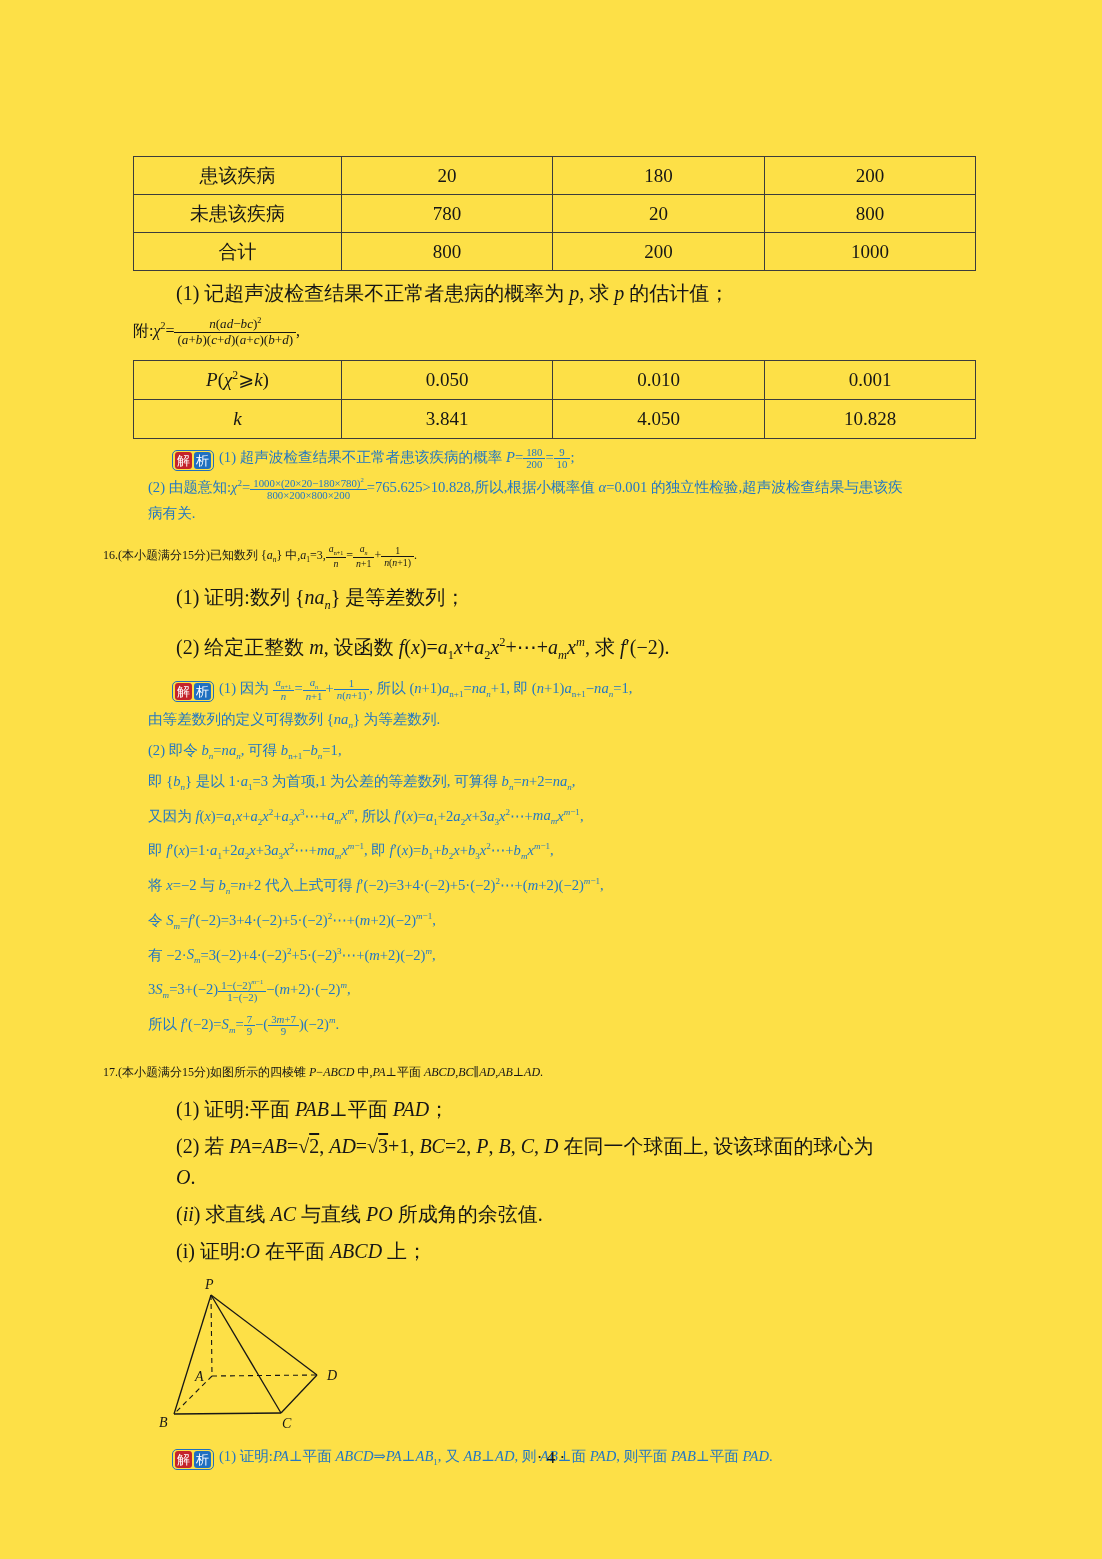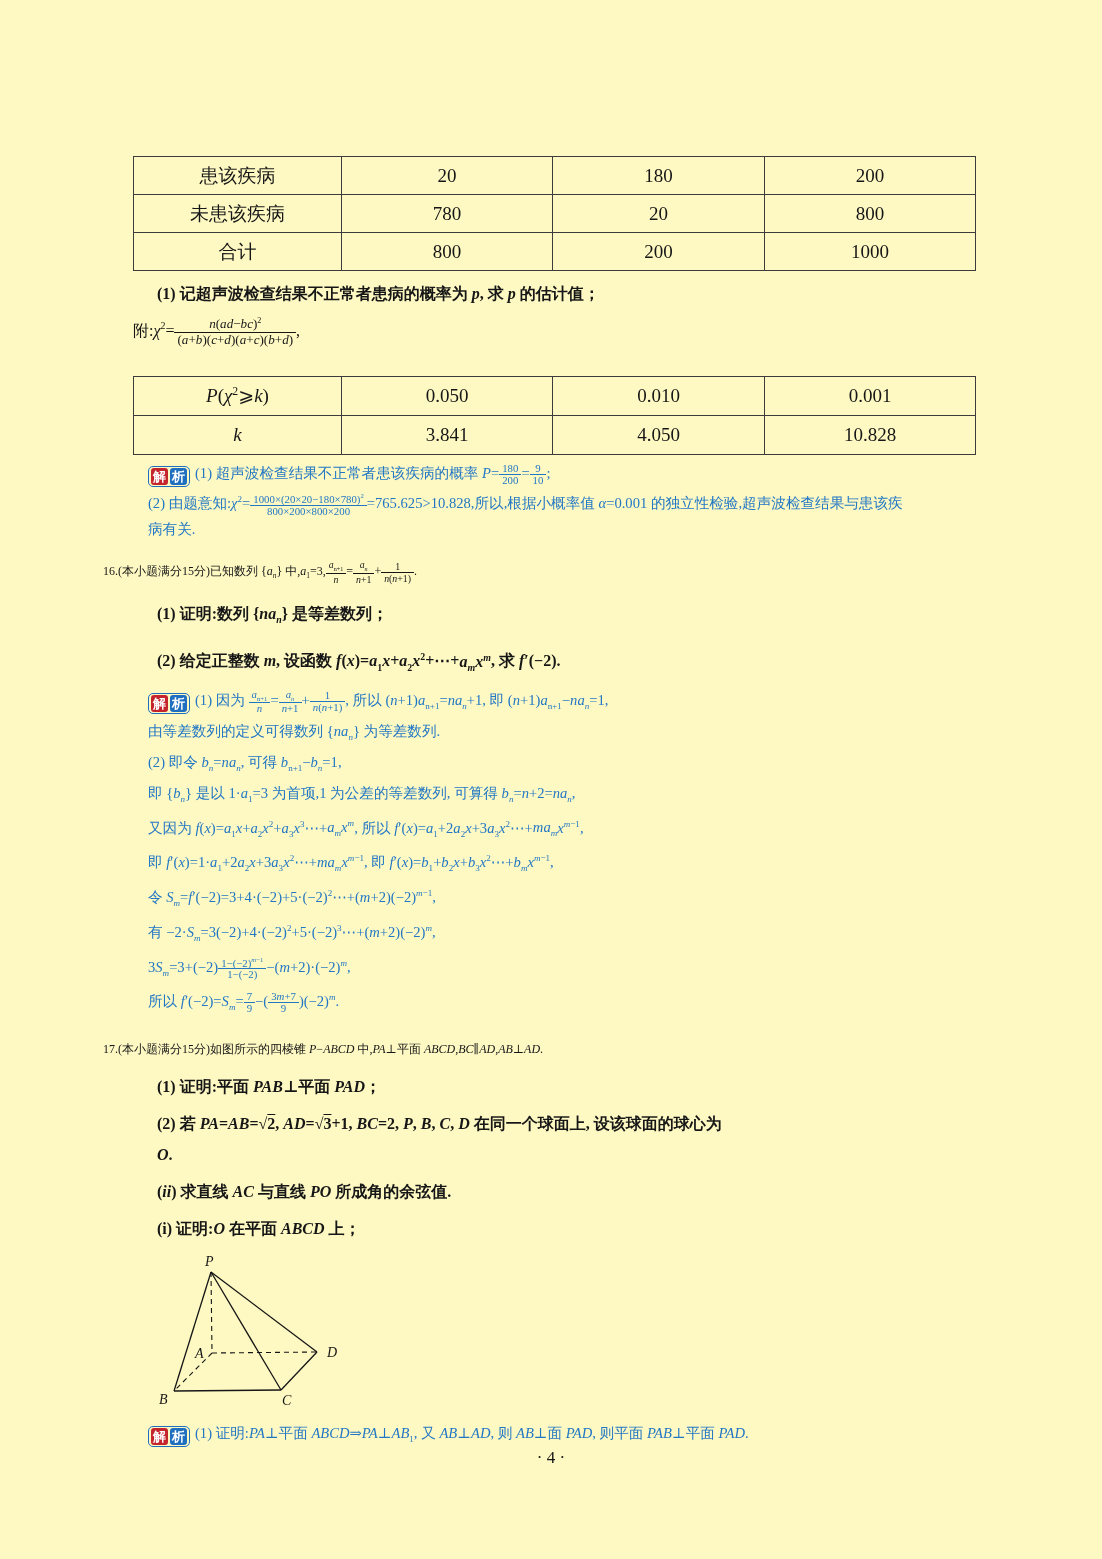--- a/index.html
+++ b/index.html
@@ -1,28 +1,28 @@
 <!DOCTYPE html>
 <html><head>
 <meta charset="utf-8">
 <style>
   html,body{margin:0;padding:0;background:#ffffff;}
-  .page{position:relative;width:1102px;height:1559px;background:#fef9c3;overflow:hidden;
+  .page{position:relative;width:1102px;height:1559px;background:#fde047;overflow:hidden;
         font-family:"Liberation Serif","DejaVu Serif",serif;color:#161616;}
   .content{position:absolute;left:103px;top:156px;width:920px;}
 
   
   .ctable{border-collapse:collapse;table-layout:fixed;width:842px;margin-left:30px;}
   .ctable td{border:1.6px solid #3c3c3c;text-align:center;vertical-align:middle;
              font-size:19px;height:37px;padding:0;}
-  .t2{margin-top:28px;}
+  .t2{margin-top:12px;}
   .t2 td{height:38px;}
 
   
-  .q-item{font-size:16px;line-height:29px;margin-left:54px;margin-top:8px;white-space:nowrap;font-weight:bold;}
+  .q-item{font-size:20px;line-height:29px;margin-left:73px;margin-top:8px;white-space:nowrap;}
   .q-cont{margin-top:2px;}
   .q-stem{font-size:12px;line-height:30px;margin-left:0;margin-top:14px;white-space:nowrap;}
   .formula{font-size:16px;margin-left:30px;margin-top:8px;}
 
   
   .frac{display:inline-block;vertical-align:middle;text-align:center;line-height:1.12;font-size:0.82em;}
   .frac .num{display:block;border-bottom:1.2px solid currentColor;padding:0 3px;}
   .frac .den{display:block;padding:0 3px;}
   sup{font-size:0.62em;}
   sub{font-size:0.62em;}
@@ -30,21 +30,21 @@
 
   
   .sol{color:#2277c4;font-size:14.6px;margin-left:45px;margin-top:6px;}
   .sol-line{line-height:25px;min-height:25px;white-space:nowrap;}
   .sol .frac{font-size:0.74em;line-height:1.05;vertical-align:middle;}
   .sol .frac .num{border-bottom:1px solid currentColor;}
 
   
   .badge{display:inline-block;border:1.4px solid #1f6fc0;border-radius:5px;padding:1px 2px;
          margin-right:5px;vertical-align:-3px;line-height:1;
-         font-family:"Liberation Sans","DejaVu Sans",sans-serif;font-weight:bold;}
+         font-family:"Liberation Sans","DejaVu Sans",sans-serif;font-weight:normal;margin-left:24px;}
   .badge span{display:inline-block;color:#ffffff;font-size:13px;padding:2px 2px;border-radius:3px;}
   .badge .jie{background:#c4242b;margin-right:2px;}
   .badge .xi{background:#1f6fc0;}
 
   
   .diagram{margin-left:38px;margin-top:10px;width:270px;height:162px;}
   .diagram svg{display:block;}
   .vlabel{font-size:14px;font-style:italic;fill:#161616;font-family:"Liberation Serif","DejaVu Serif",serif;}
 
   .page-number{position:absolute;top:1448px;left:0;width:1102px;text-align:center;
@@ -125,20 +125,21 @@
 
     <div class="sol">
       <div class="sol-line">
         <span class="badge"><span class="jie">解</span><span class="xi">析</span></span><span>(1) 因为 <span class="frac"><span class="num"><i>a</i><sub>n+1</sub></span><span class="den"><i>n</i></span></span>=<span class="frac"><span class="num"><i>a<sub>n</sub></i></span><span class="den"><i>n</i>+1</span></span>+<span class="frac"><span class="num">1</span><span class="den"><i>n</i>(<i>n</i>+1)</span></span>, 所以 (<i>n</i>+1)<i>a</i><sub>n+1</sub>=<i>na<sub>n</sub></i>+1, 即 (<i>n</i>+1)<i>a</i><sub>n+1</sub>−<i>na<sub>n</sub></i>=1,</span>
       </div>
       <div class="sol-line">由等差数列的定义可得数列 {<i>na<sub>n</sub></i>} 为等差数列.</div>
       <div class="sol-line">(2) 即令 <i>b<sub>n</sub></i>=<i>na<sub>n</sub></i>, 可得 <i>b</i><sub>n+1</sub>−<i>b<sub>n</sub></i>=1,</div>
       <div class="sol-line">即 {<i>b<sub>n</sub></i>} 是以 1·<i>a</i><sub>1</sub>=3 为首项,1 为公差的等差数列, 可算得 <i>b<sub>n</sub></i>=<i>n</i>+2=<i>na<sub>n</sub></i>,</div>
       <div class="sol-line">又因为 <i>f</i>(<i>x</i>)=<i>a</i><sub>1</sub><i>x</i>+<i>a</i><sub>2</sub><i>x</i><sup>2</sup>+<i>a</i><sub>3</sub><i>x</i><sup>3</sup>⋯+<i>a<sub>m</sub></i><i>x<sup>m</sup></i>, 所以 <i>f</i>′(<i>x</i>)=<i>a</i><sub>1</sub>+2<i>a</i><sub>2</sub><i>x</i>+3<i>a</i><sub>3</sub><i>x</i><sup>2</sup>⋯+<i>ma<sub>m</sub></i><i>x</i><sup><i>m</i>−1</sup>,</div>
       <div class="sol-line">即 <i>f</i>′(<i>x</i>)=1·<i>a</i><sub>1</sub>+2<i>a</i><sub>2</sub><i>x</i>+3<i>a</i><sub>3</sub><i>x</i><sup>2</sup>⋯+<i>ma<sub>m</sub></i><i>x</i><sup><i>m</i>−1</sup>, 即 <i>f</i>′(<i>x</i>)=<i>b</i><sub>1</sub>+<i>b</i><sub>2</sub><i>x</i>+<i>b</i><sub>3</sub><i>x</i><sup>2</sup>⋯+<i>b<sub>m</sub></i><i>x</i><sup><i>m</i>−1</sup>,</div>
+      <div class="sol-line">将 <i>x</i>=−2 与 <i>b<sub>n</sub></i>=<i>n</i>+2 代入上式可得 <i>f</i>′(−2)=3+4·(−2)+5·(−2)<sup>2</sup>⋯+(<i>m</i>+2)(−2)<sup><i>m</i>−1</sup>,</div>
       <div class="sol-line">令 <i>S<sub>m</sub></i>=<i>f</i>′(−2)=3+4·(−2)+5·(−2)<sup>2</sup>⋯+(<i>m</i>+2)(−2)<sup><i>m</i>−1</sup>,</div>
       <div class="sol-line">有 −2·<i>S<sub>m</sub></i>=3(−2)+4·(−2)<sup>2</sup>+5·(−2)<sup>3</sup>⋯+(<i>m</i>+2)(−2)<sup><i>m</i></sup>,</div>
       <div class="sol-line">3<i>S<sub>m</sub></i>=3+(−2)<span class="frac"><span class="num">1−(−2)<sup><i>m</i>−1</sup></span><span class="den">1−(−2)</span></span>−(<i>m</i>+2)·(−2)<sup><i>m</i></sup>,</div>
       <div class="sol-line">所以 <i>f</i>′(−2)=<i>S<sub>m</sub></i>=<span class="frac"><span class="num">7</span><span class="den">9</span></span>−(<span class="frac"><span class="num">3<i>m</i>+7</span><span class="den">9</span></span>)(−2)<sup><i>m</i></sup>.</div>
     </div>
 
     <div class="q-stem">17.(本小题满分15分)如图所示的四棱锥 <i>P</i>−<i>ABCD</i> 中,<i>PA</i>⊥平面 <i>ABCD</i>,<i>BC</i>∥<i>AD</i>,<i>AB</i>⊥<i>AD</i>.</div>
     <div class="q-item">(1) 证明:平面 <i>PAB</i>⊥平面 <i>PAD</i>；</div>
     <div class="q-item">(2) 若 <i>PA</i>=<i>AB</i>=√<span class="rad">2</span>, <i>AD</i>=√<span class="rad">3</span>+1, <i>BC</i>=2, <i>P</i>, <i>B</i>, <i>C</i>, <i>D</i> 在同一个球面上, 设该球面的球心为</div>
     <div class="q-item q-cont"><i>O</i>.</div>

